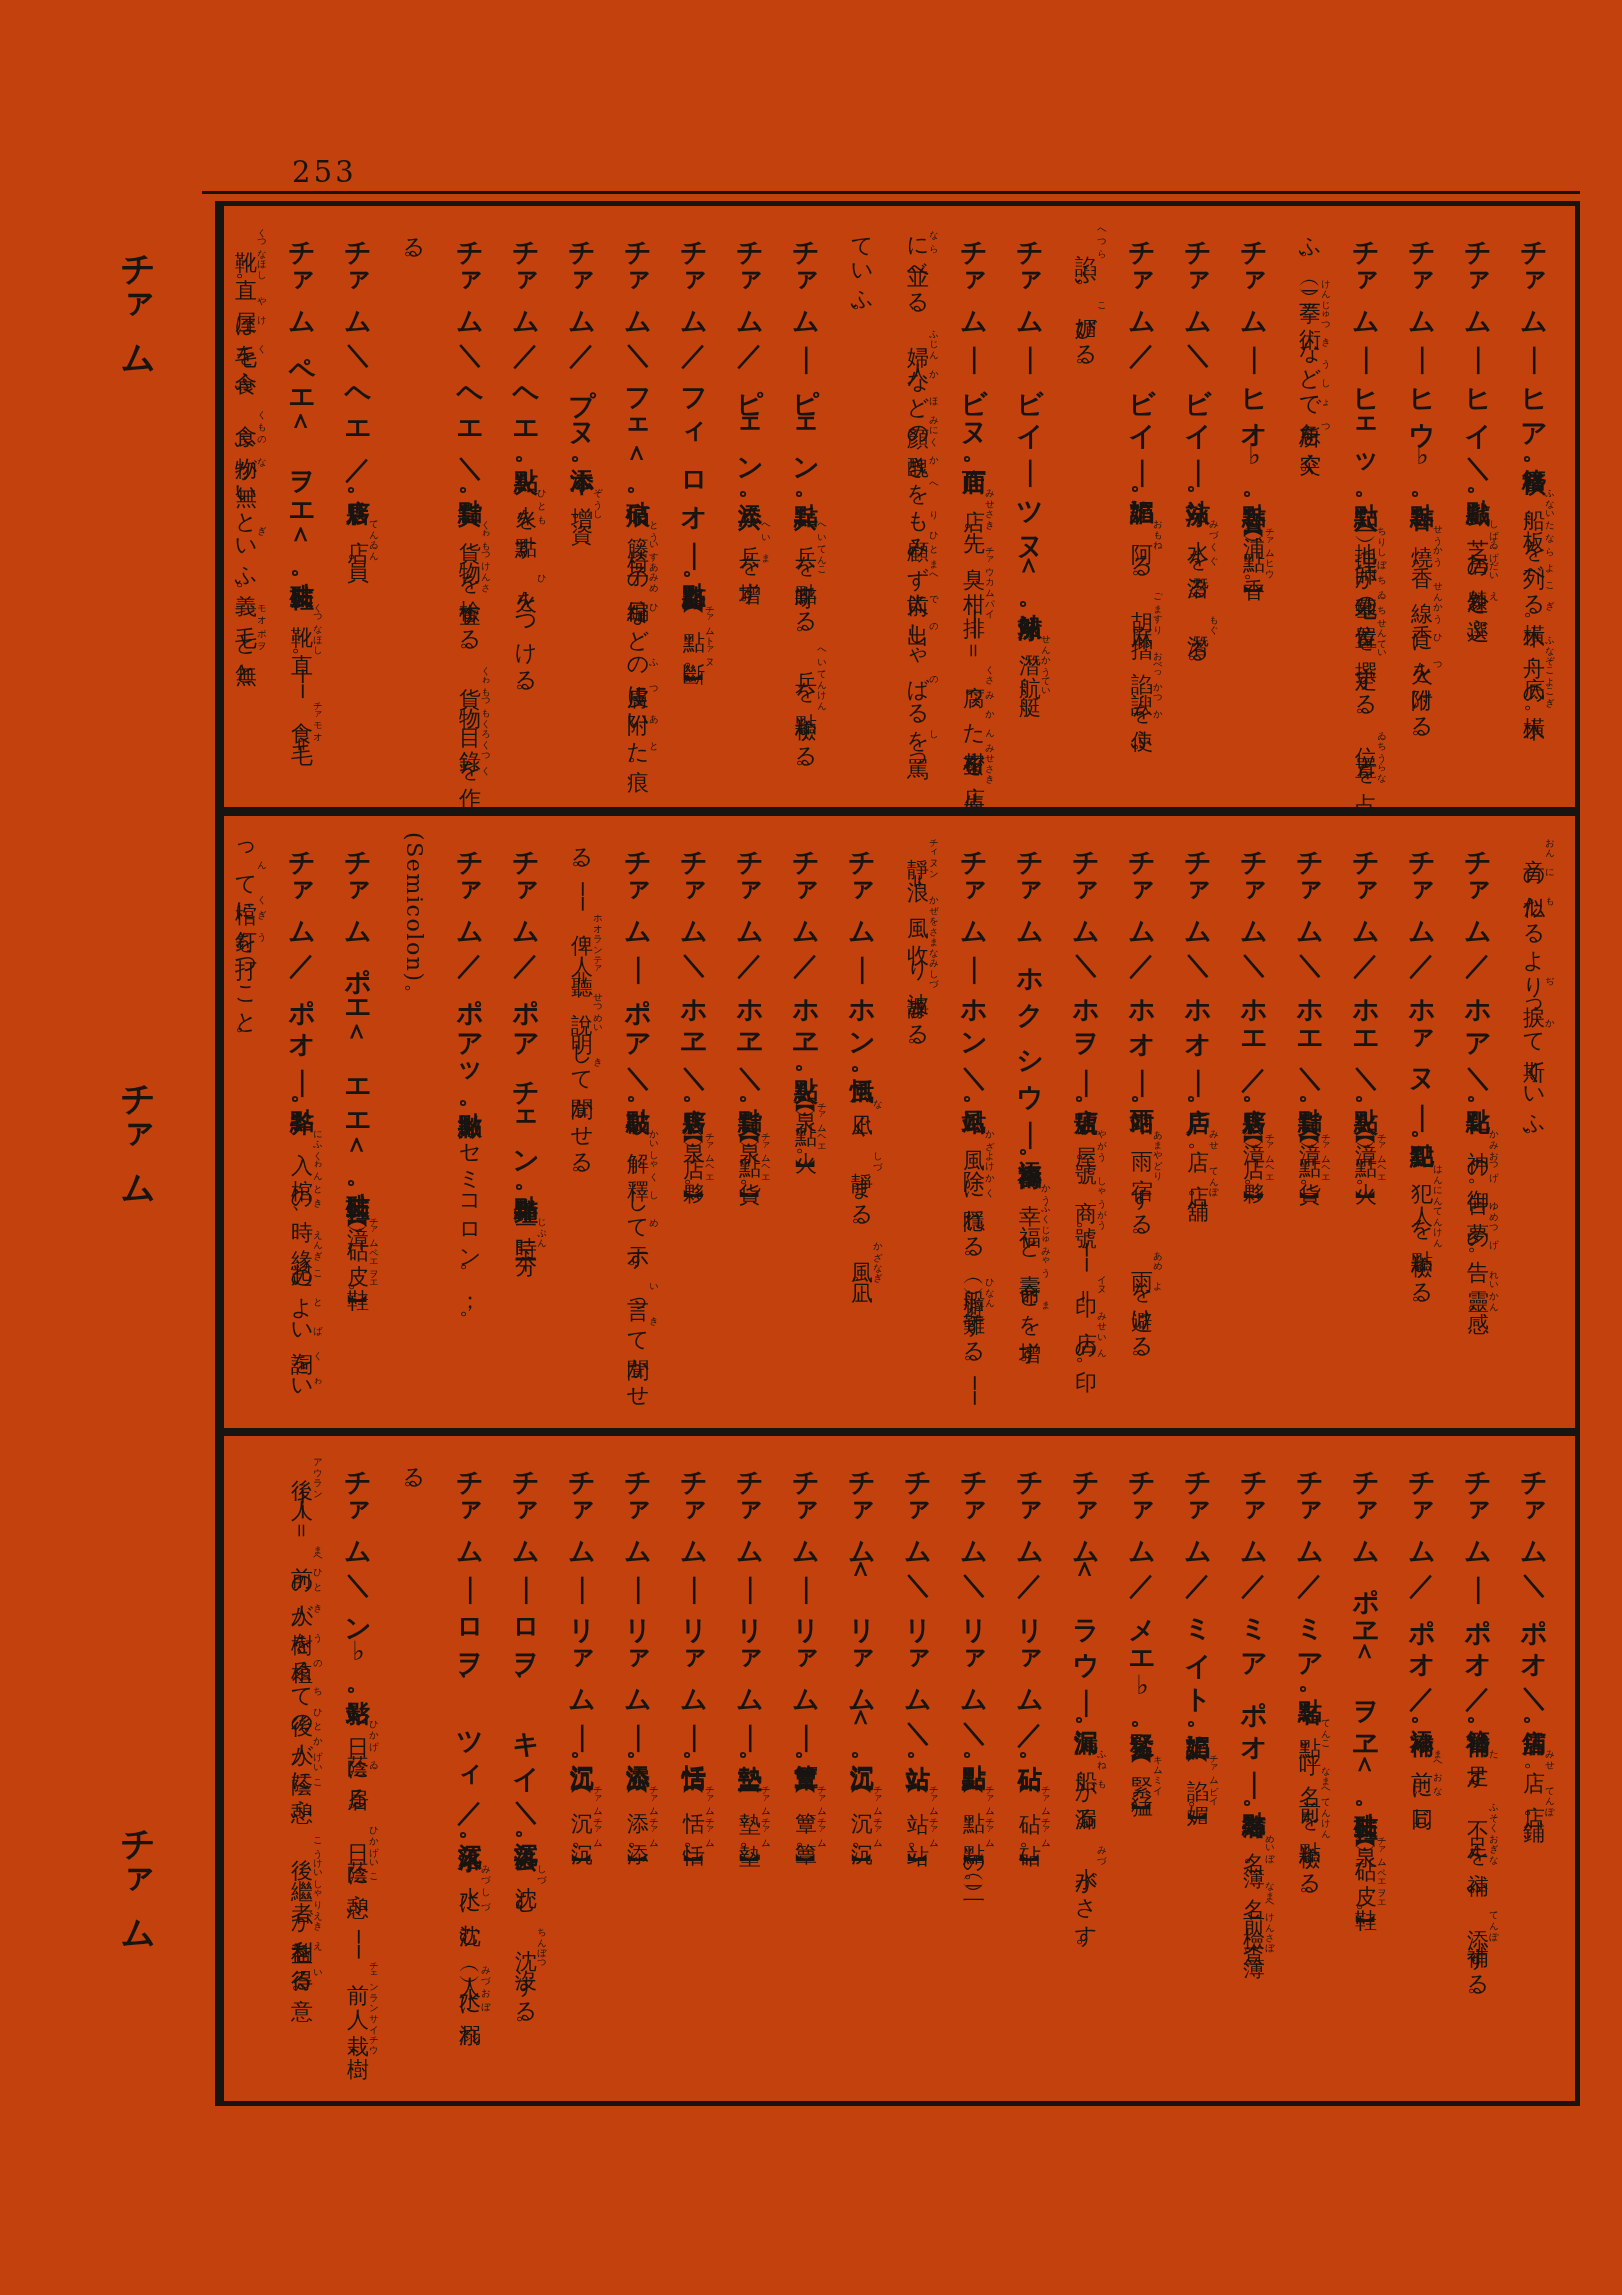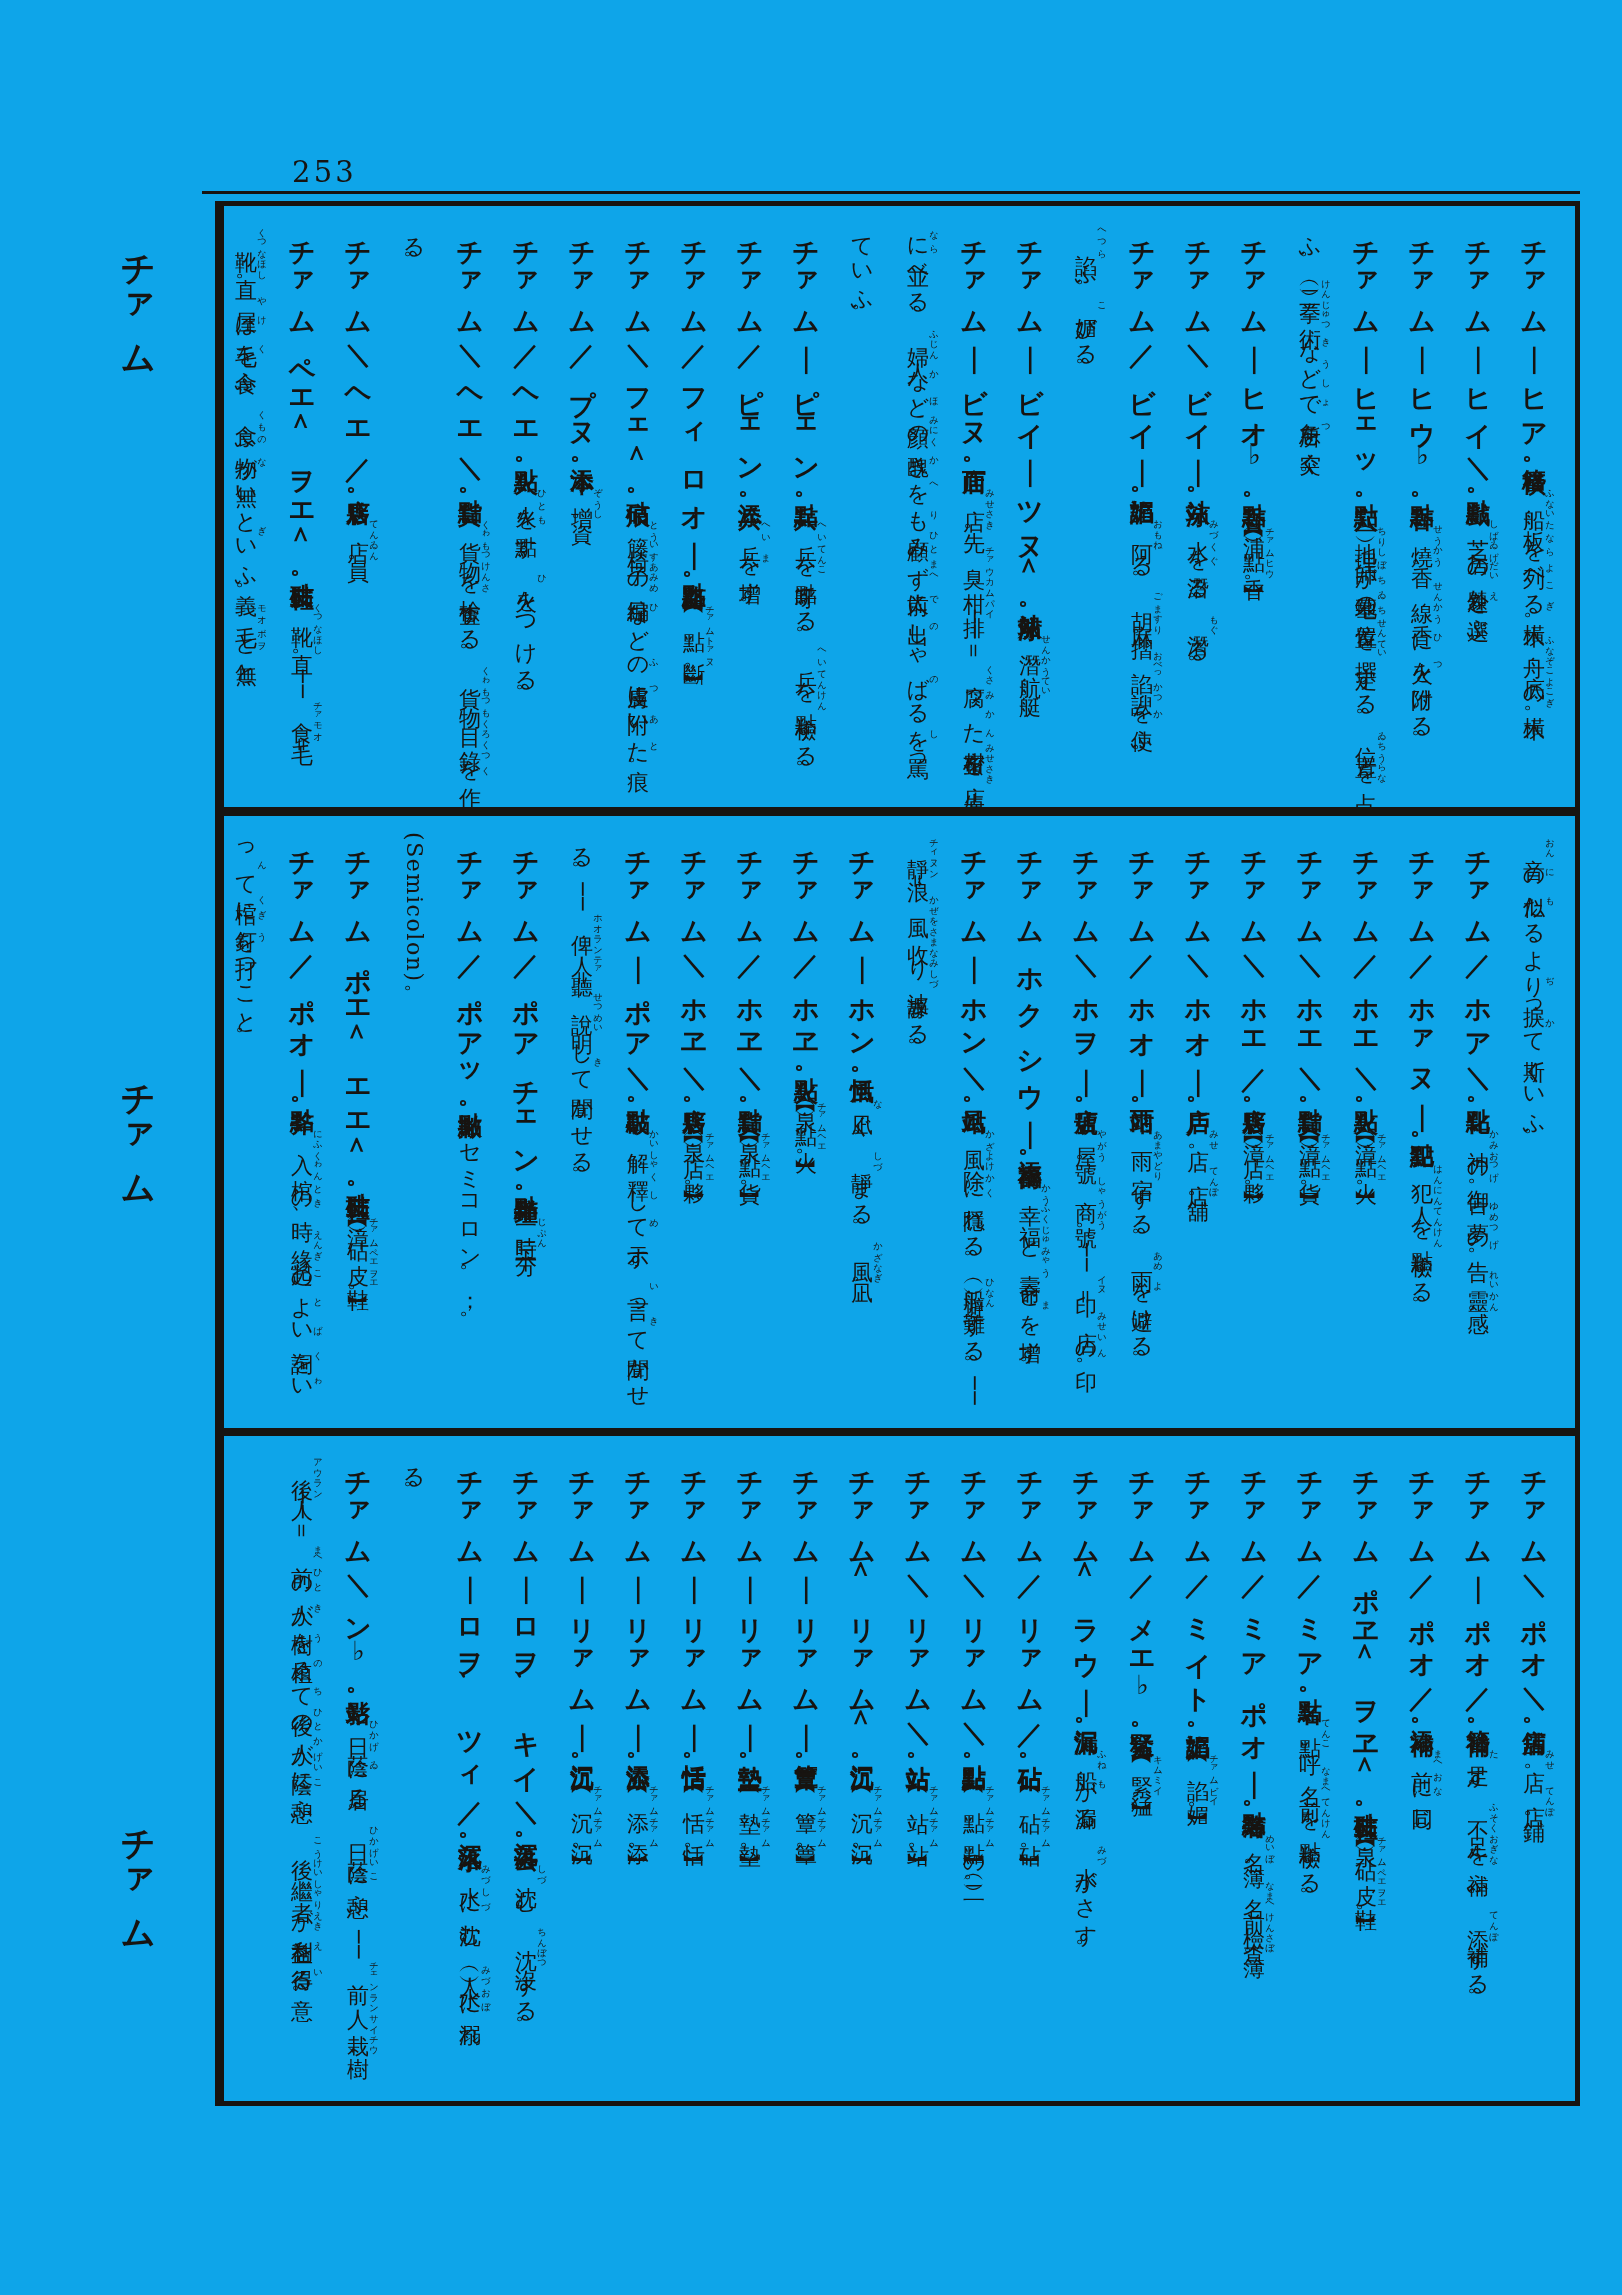--- a/index.html
+++ b/index.html
@@ -1,16 +1,16 @@
 <!DOCTYPE html>
 <html style="font-size:8.7px"><head>
 <meta charset="utf-8">
 <style>
   html,body{margin:0;padding:0;background:#dedbd3;}
-  .page{position:relative;width:1623px;height:2295px;background:#0ea5e9;color:#171411;
+  .page{position:relative;width:1623px;height:2295px;background:#c2410c;color:#171411;
         font-family:"DejaVu Serif","Liberation Serif",serif;overflow:hidden;}
   .page-number{position:absolute;left:292px;top:155px;font-size:29px;letter-spacing:3.2px;
         font-family:"DejaVu Serif","Liberation Serif",serif;}
   .margin-label{position:absolute;left:116px;writing-mode:vertical-rl;text-orientation:mixed;
         font-size:34px;font-weight:bold;letter-spacing:5.4px;
         font-family:"DejaVu Sans","Liberation Sans",sans-serif;}
   .ml-1{top:231px;} .ml-2{top:1061px;} .ml-3{top:1806px;}
   .frame{position:absolute;left:215px;top:201px;width:1365px;height:1905px;box-sizing:border-box;
         border:5.4px solid #171411;border-left-width:9.7px;display:flex;flex-direction:column;}
   .frame::before{content:"";position:absolute;left:-21.6px;right:-5.4px;top:-15px;height:2.7px;background:#171411;}

